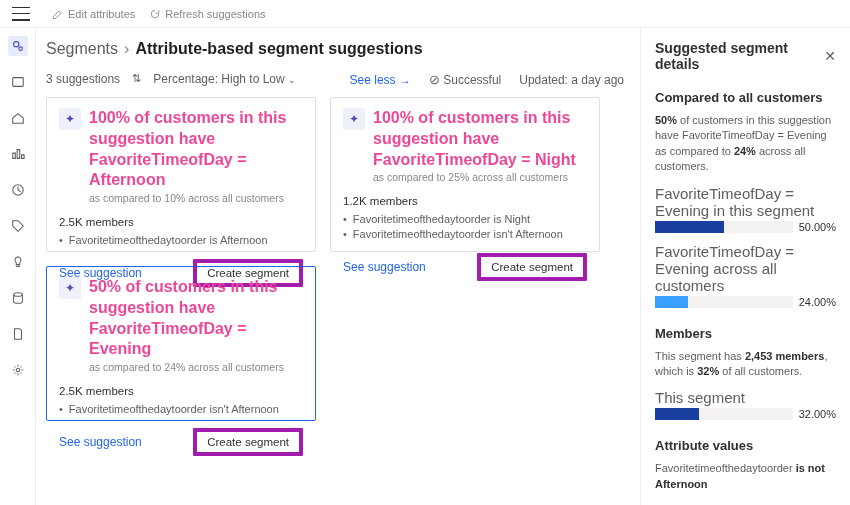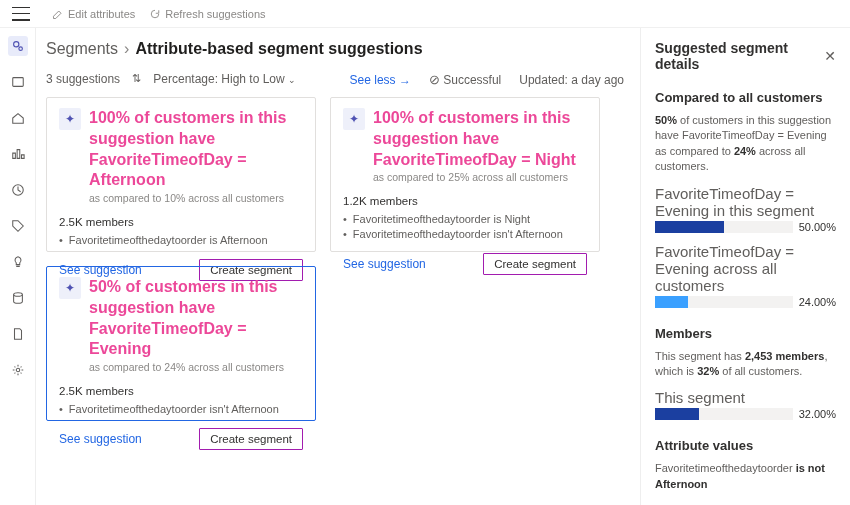--- a/index.html
+++ b/index.html
@@ -27,21 +27,21 @@
 .card.sel{border:1.4px solid #2266e3}
 .chead{display:flex;gap:8px}
 .cicon{width:22px;height:22px;background:#eef0fa;color:#4f52b2;font-size:12px;display:flex;align-items:center;justify-content:center;border-radius:2px;flex-shrink:0}
 .ctitle{font-size:16px;font-weight:700;color:#ec4899;line-height:1.3}
 .csub{font-size:10.5px;color:#8a8886;margin-top:1px}
 .members{font-size:11.5px;color:#323130;margin:12px 0 4px}
 .bul{list-style:none;padding-left:0}
 .bul li{font-size:11px;color:#605e5c;padding:1.5px 0;display:flex;gap:6px}
 .bul li:before{content:"•";color:#605e5c}
 .cfoot{display:flex;align-items:center;justify-content:space-between;margin-top:auto;padding-top:12px}
-.btn{border:1px solid #a21caf;background:#fff;padding:4px 10px;font-size:11.5px;border-radius:1px;cursor:pointer;color:#323130}
+.btn{border:4px solid #a21caf;background:#fff;padding:4px 10px;font-size:11.5px;border-radius:1px;cursor:pointer;color:#323130}
 .btn.primary{background:#2266e3;color:#fff;border-color:#2266e3}
 .panel{width:210px;border-left:1px solid #eee;padding:12px 14px 10px;display:flex;flex-direction:column;overflow:auto}
 .phead{display:flex;justify-content:space-between;align-items:center;margin-bottom:14px}
 .phead h2{font-size:14px;font-weight:600}
 .close{font-size:14px;color:#605e5c;cursor:pointer}
 .sect{font-size:13px;font-weight:600;margin:4px 0 8px}
 .ptext{font-size:11px;color:#605e5c;line-height:1.4;margin-bottom:10px}
 .ptext b{color:#323130;font-weight:600}
 .barlabel{font-size:15px;color:#605e5c;margin-bottom:2px}
 .barrow{display:flex;align-items:center;gap:6px;margin-bottom:10px}

